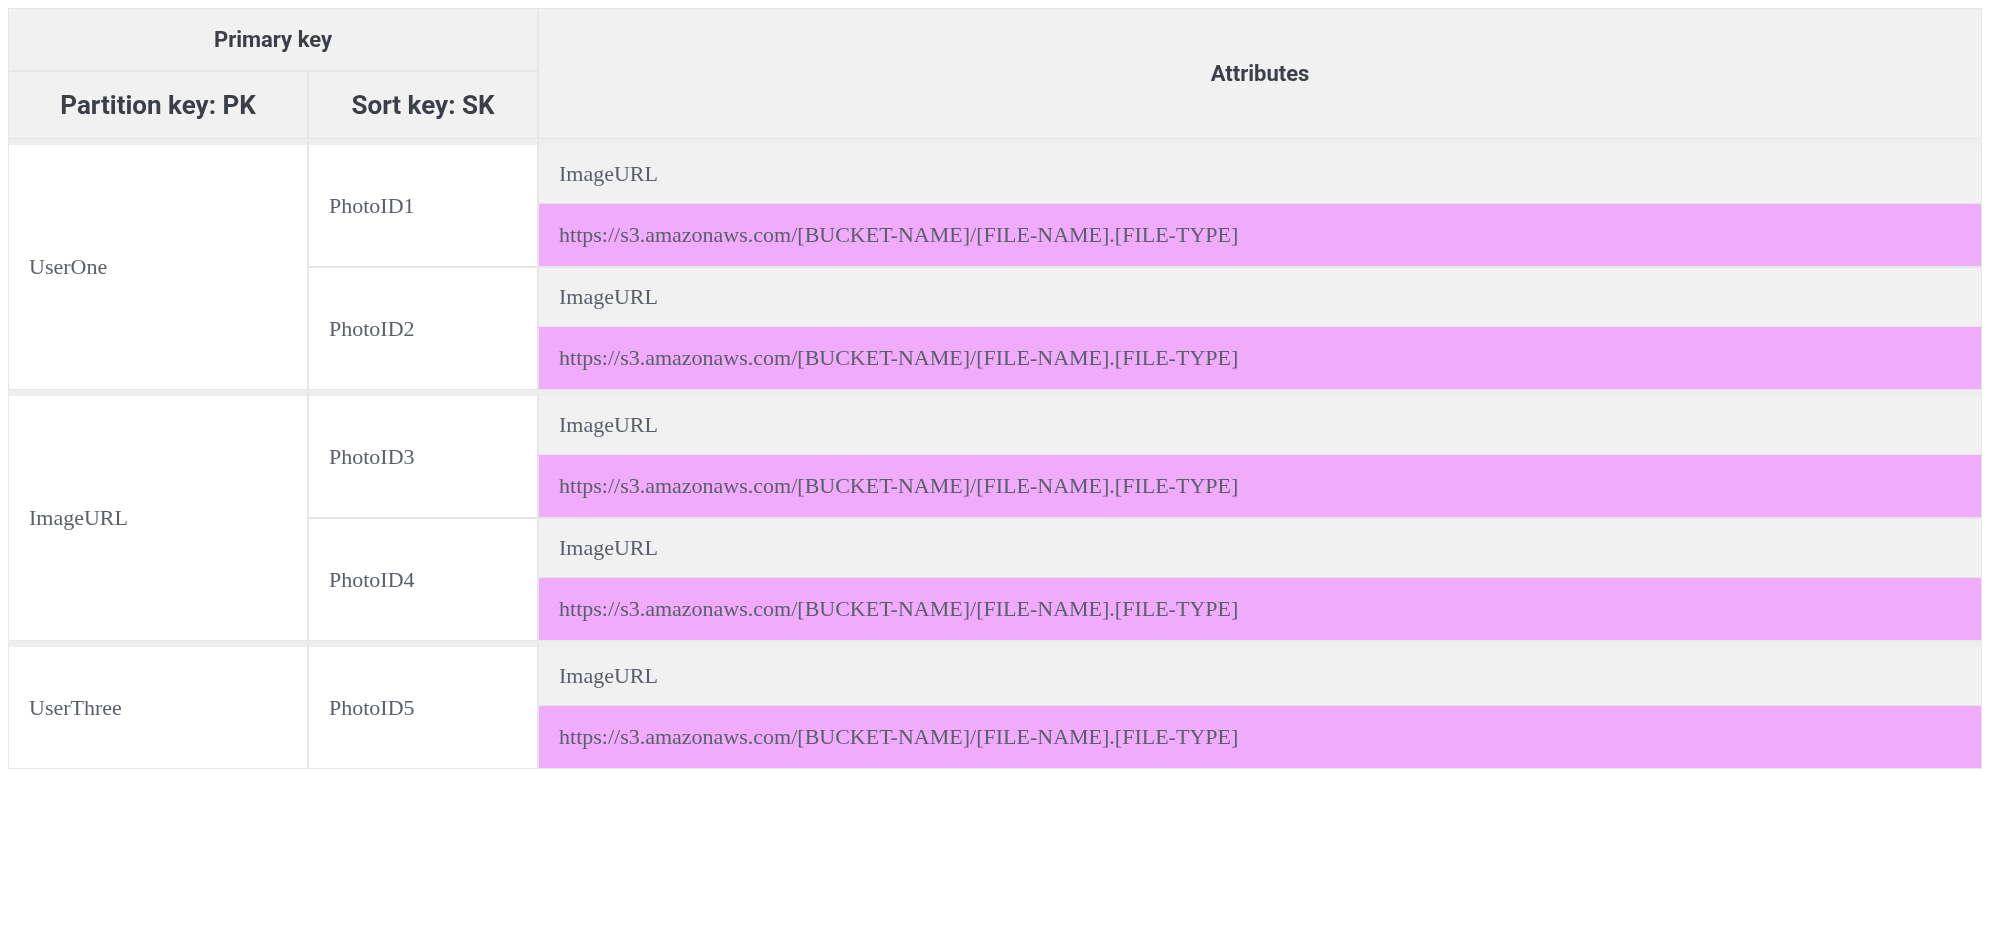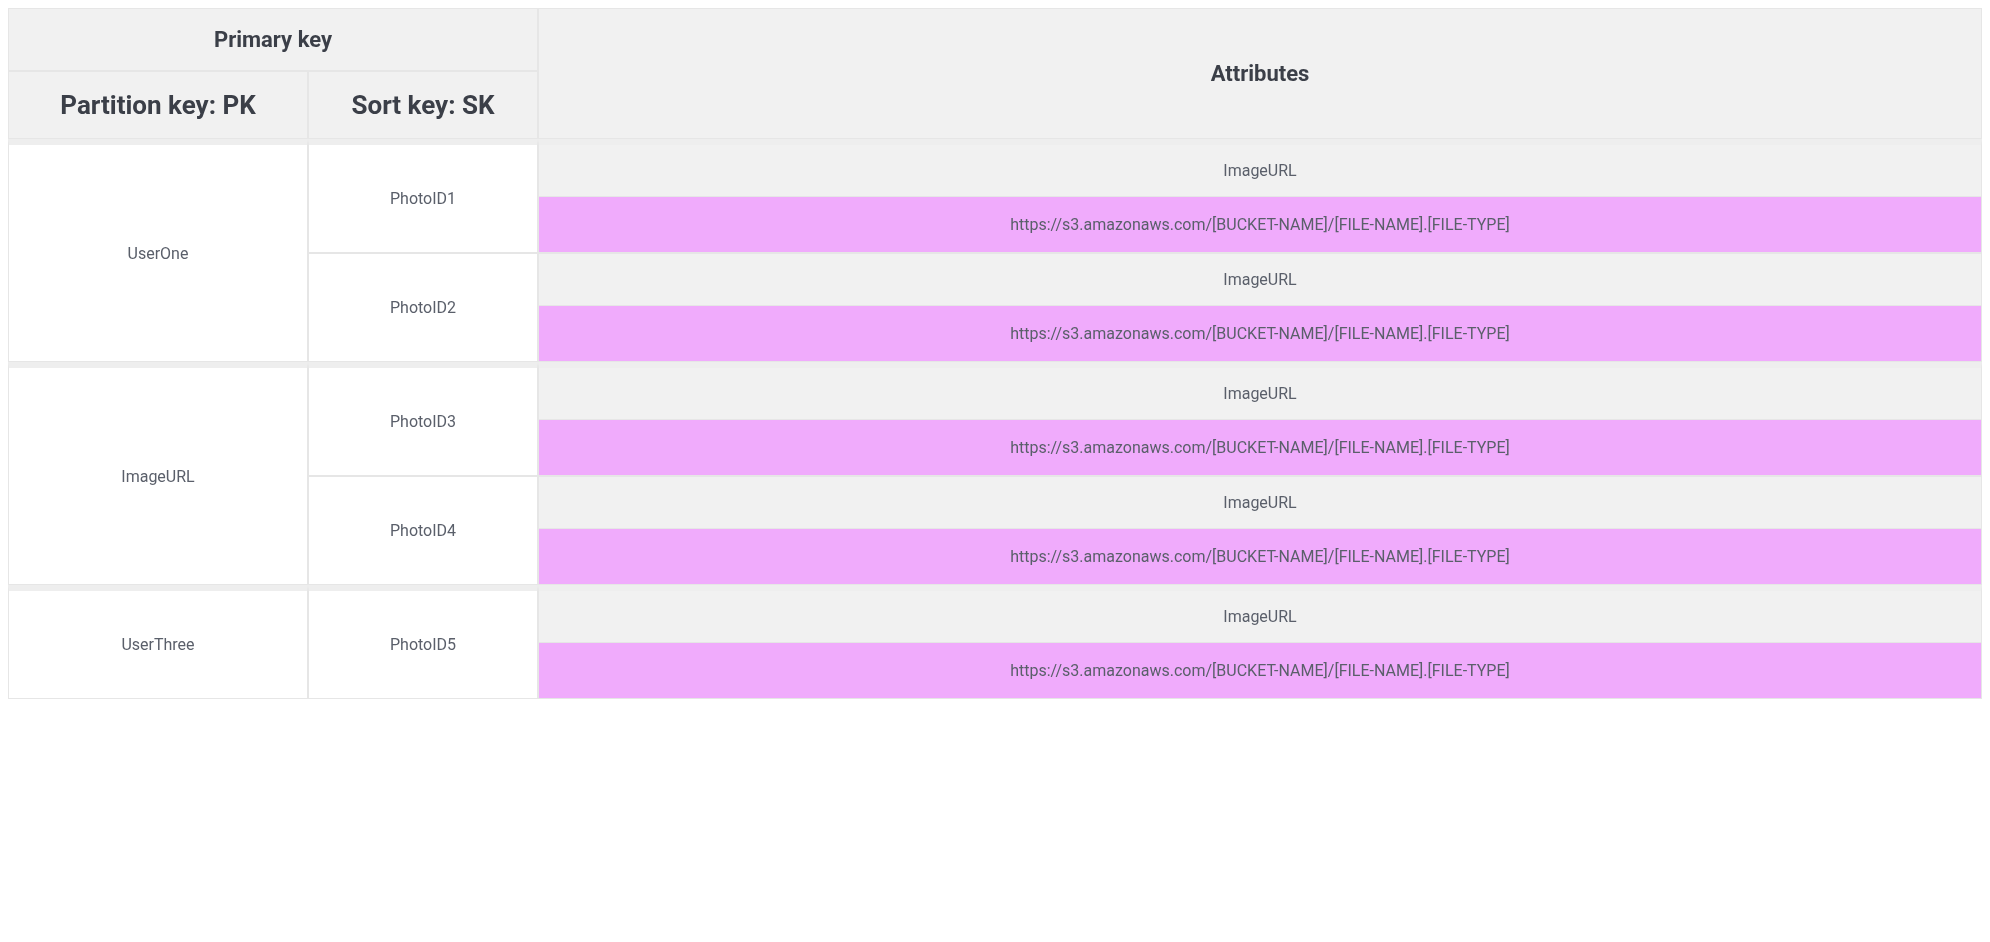--- a/index.html
+++ b/index.html
@@ -11,21 +11,20 @@
   }
   html, body {
     margin: 0;
     padding: 0;
     font-family: -apple-system, BlinkMacSystemFont, "Segoe UI", Roboto, "Helvetica Neue", Arial, sans-serif;
     color: var(--text-dark);
     background: #ffffff;
   }
   .wrap {
     padding: 8px;
-    text-align: center;
   }
   table {
     width: 100%;
     border-collapse: separate;
     border-spacing: 0;
     table-layout: fixed;
   }
   
   th {
     background: var(--header-bg);
@@ -41,30 +40,31 @@
   th.top-attributes {
     
   }
   th.sub {
     font-size: 26px;
   }
 
   
   td {
     border: 1px solid var(--border-light);
-    font-size: 16px;
+    font-size: 22px;
     color: var(--text-muted);
     vertical-align: middle;
+    font-family: Liberation Serif, serif;
   }
   col.pk   { width: 300px; }
   col.sk   { width: 230px; }
   col.attr { width: auto; }
 
   td.pk, td.sk {
-    padding: 18px 8px;
+    padding: 18px 20px;
     background: #ffffff;
   }
   
   td.attr-wrap {
     padding: 0;
   }
   .attr-name {
     background: var(--attr-name-bg);
     padding: 16px 20px;
     border-bottom: 1px solid var(--border-light);

